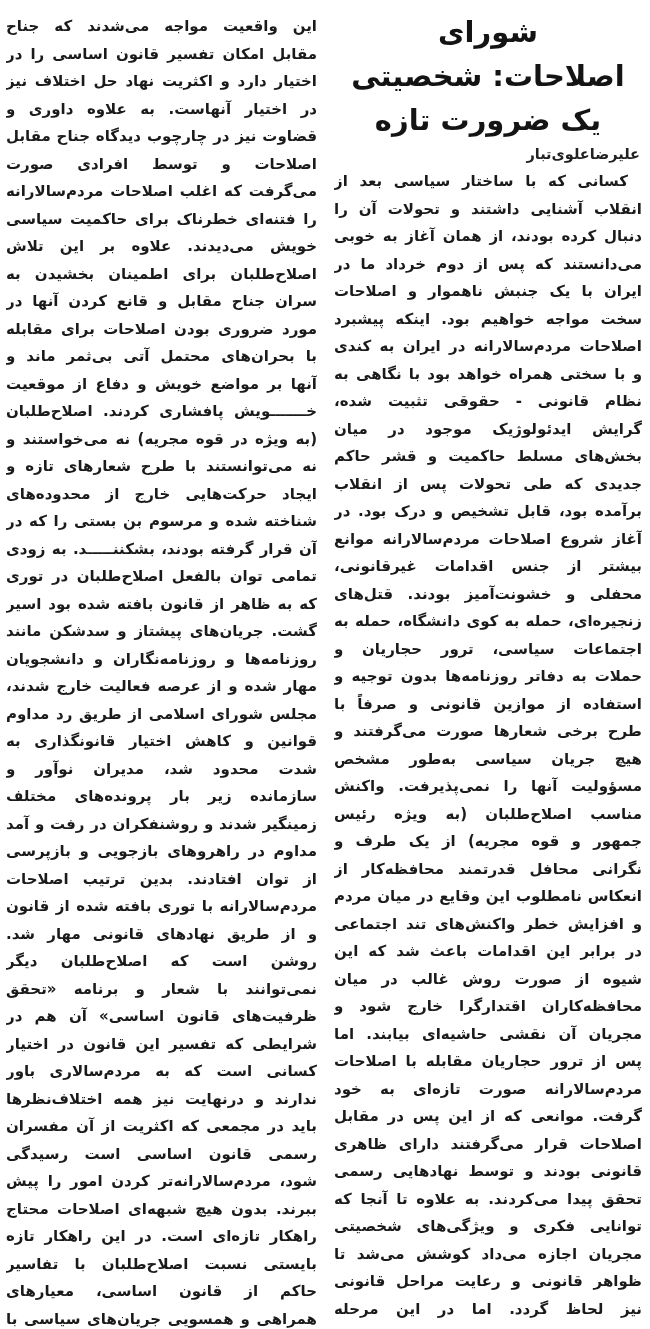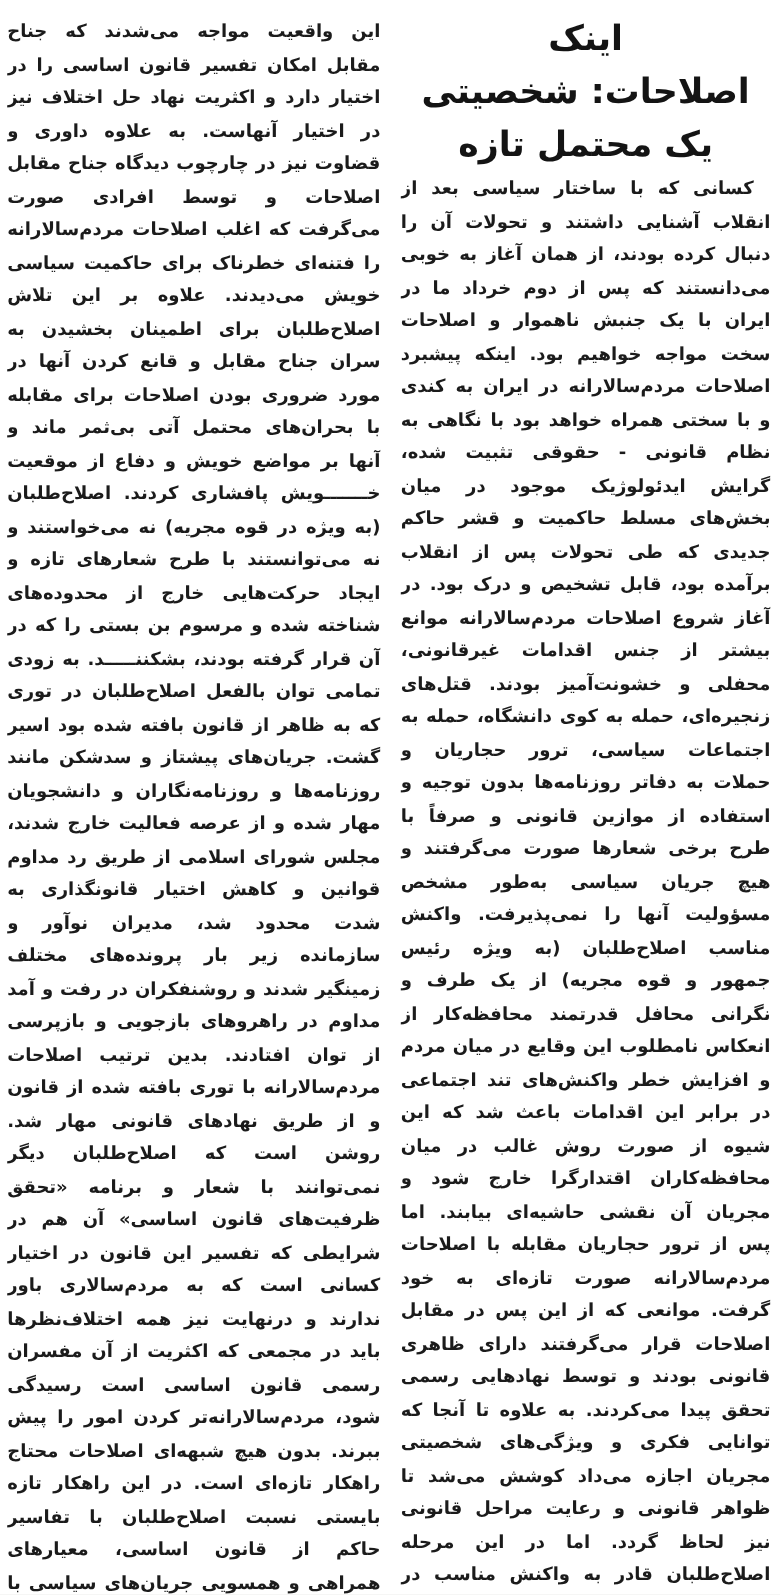--- a/index.html
+++ b/index.html
@@ -64,24 +64,25 @@
   .col-left .body { padding-top: 5px; }
 </style>
 </head>
 <body>
 
 <div class="page">
   <div class="columns">
 
     <section class="col col-right">
       <h1 class="headline">
-        <span class="headline-line">اینک</span>
+        <span class="headline-line">شورای</span>
         <span class="headline-line">اصلاحات: شخصیتی</span>
-        <span class="headline-line">یک محتمل تازه</span>
+        <span class="headline-line">یک ضرورت تازه</span>
       </h1>
+      <div class="byline">علیرضاعلوی‌تبار</div>
       <div class="body body-first">کسانی که با ساختار سیاسی بعد از انقلاب آشنایی داشتند و تحولات آن را دنبال کرده بودند، از همان آغاز به خوبی می‌دانستند که پس از دوم خرداد ما در ایران با یک جنبش ناهموار و اصلاحات سخت مواجه خواهیم بود. اینکه پیشبرد اصلاحات مردم‌سالارانه در ایران به کندی و با سختی همراه خواهد بود با نگاهی به نظام قانونی - حقوقی تثبیت شده، گرایش ایدئولوژیک موجود در میان بخش‌های مسلط حاکمیت و قشر حاکم جدیدی که طی تحولات پس از انقلاب برآمده بود، قابل تشخیص و درک بود. در آغاز شروع اصلاحات مردم‌سالارانه موانع بیشتر از جنس اقدامات غیرقانونی، محفلی و خشونت‌آمیز بودند. قتل‌های زنجیره‌ای، حمله به کوی دانشگاه، حمله به اجتماعات سیاسی، ترور حجاریان و حملات به دفاتر روزنامه‌ها بدون توجیه و استفاده از موازین قانونی و صرفاً با طرح برخی شعارها صورت می‌گرفتند و هیچ جریان سیاسی به‌طور مشخص مسؤولیت آنها را نمی‌پذیرفت. واکنش مناسب اصلاح‌طلبان (به ویژه رئیس جمهور و قوه مجریه) از یک طرف و نگرانی محافل قدرتمند محافظه‌کار از انعکاس نامطلوب این وقایع در میان مردم و افزایش خطر واکنش‌های تند اجتماعی در برابر این اقدامات باعث شد که این شیوه از صورت روش غالب در میان محافظه‌کاران اقتدارگرا خارج شود و مجریان آن نقشی حاشیه‌ای بیابند. اما پس از ترور حجاریان مقابله با اصلاحات مردم‌سالارانه صورت تازه‌ای به خود گرفت. موانعی که از این پس در مقابل اصلاحات قرار می‌گرفتند دارای ظاهری قانونی بودند و توسط نهادهایی رسمی تحقق پیدا می‌کردند. به علاوه تا آنجا که توانایی فکری و ویژگی‌های شخصیتی مجریان اجازه می‌داد کوشش می‌شد تا ظواهر قانونی و رعایت مراحل قانونی نیز لحاظ گردد. اما در این مرحله اصلاح‌طلبان قادر به واکنش مناسب در مقابل این شیوه نشدند. اصلاح‌طلبان با شعار «حاکمیت قانون» و «تحقق تمامی ظرفیت‌های قانون اساسی» به قدرت رسیده بودند و اینک با</div>
     </section>
 
     <section class="col col-left">
       <div class="body">این واقعیت مواجه می‌شدند که جناح مقابل امکان تفسیر قانون اساسی را در اختیار دارد و اکثریت نهاد حل اختلاف نیز در اختیار آنهاست. به علاوه داوری و قضاوت نیز در چارچوب دیدگاه جناح مقابل اصلاحات و توسط افرادی صورت می‌گرفت که اغلب اصلاحات مردم‌سالارانه را فتنه‌ای خطرناک برای حاکمیت سیاسی خویش می‌دیدند. علاوه بر این تلاش اصلاح‌طلبان برای اطمینان بخشیدن به سران جناح مقابل و قانع کردن آنها در مورد ضروری بودن اصلاحات برای مقابله با بحران‌های محتمل آتی بی‌ثمر ماند و آنها بر مواضع خویش و دفاع از موقعیت خـــــــویش پافشاری کردند. اصلاح‌طلبان (به ویژه در قوه مجریه) نه می‌خواستند و نه می‌توانستند با طرح شعارهای تازه و ایجاد حرکت‌هایی خارج از محدوده‌های شناخته شده و مرسوم بن بستی را که در آن قرار گرفته بودند، بشکننـــــد. به زودی تمامی توان بالفعل اصلاح‌طلبان در توری که به ظاهر از قانون بافته شده بود اسیر گشت. جریان‌های پیشتاز و سدشکن مانند روزنامه‌ها و روزنامه‌نگاران و دانشجویان مهار شده و از عرصه فعالیت خارج شدند، مجلس شورای اسلامی از طریق رد مداوم قوانین و کاهش اختیار قانونگذاری به شدت محدود شد، مدیران نوآور و سازمانده زیر بار پرونده‌های مختلف زمینگیر شدند و روشنفکران در رفت و آمد مداوم در راهروهای بازجویی و بازپرسی از توان افتادند. بدین ترتیب اصلاحات مردم‌سالارانه با توری بافته شده از قانون و از طریق نهادهای قانونی مهار شد. روشن است که اصلاح‌طلبان دیگر نمی‌توانند با شعار و برنامه «تحقق ظرفیت‌های قانون اساسی» آن هم در شرایطی که تفسیر این قانون در اختیار کسانی است که به مردم‌سالاری باور ندارند و درنهایت نیز همه اختلاف‌نظرها باید در مجمعی که اکثریت از آن مفسران رسمی قانون اساسی است رسیدگی شود، مردم‌سالارانه‌تر کردن امور را پیش ببرند. بدون هیچ شبهه‌ای اصلاحات محتاج راهکار تازه‌ای است. در این راهکار تازه بایستی نسبت اصلاح‌طلبان با تفاسیر حاکم از قانون اساسی، معیارهای همراهی و همسویی جریان‌های سیاسی با اصلاحات، مدیریت اصلاحات و نوع سازماندهی آن مورد بازنگری قرار گیرند.</div>
     </section>
 
   </div>
 </div>
 

